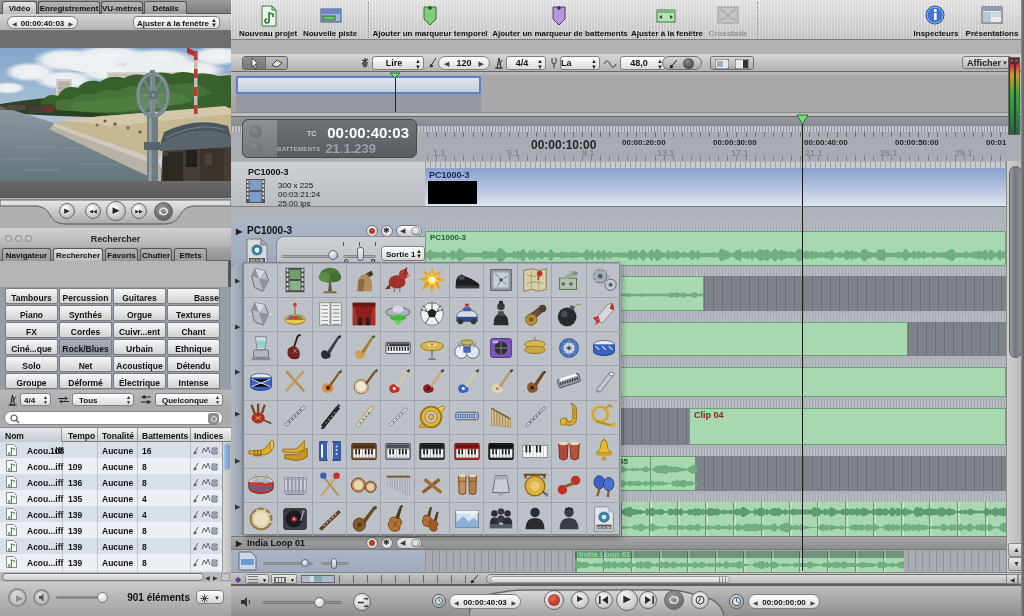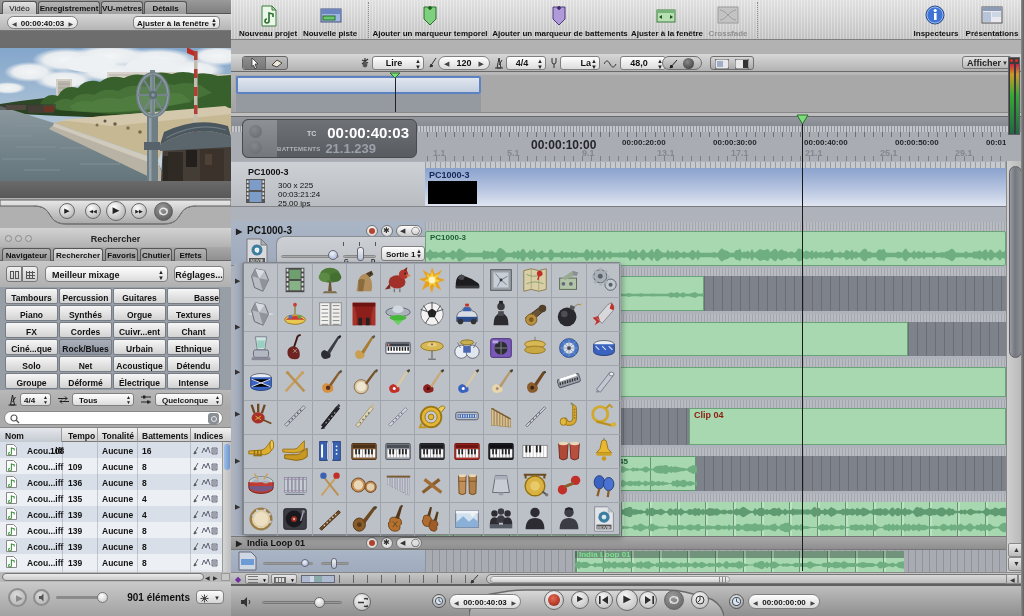--- a/index.html
+++ b/index.html
@@ -96,21 +96,21 @@
         <path d="M5,8 l3,-5" stroke="#333"></path>
       </svg>
 <div class="ab" style="left:275px;top:2px;width:40px;height:14px;background:linear-gradient(#fefefe,#dcdcdc);border:1px solid #808080;border-radius:3px">
         <div class="ab b" style="left:0;top:1px;width:30px;text-align:center;font-size:9px;color:#111">4/4</div>
         <div class="ab" style="right:2px;top:1px;font-size:6px;color:#222;line-height:6px">▲<br>▼</div>
       </div>
 <svg class="ab" style="left:319px;top:3px" width="8" height="12" viewBox="0 0 8 12">
         <path d="M2,1 v4 a2,2 0 0 0 4,0 v-4 M4,7 v4" stroke="#333" fill="none"></path>
       </svg>
 <div class="ab" style="left:329px;top:2px;width:40px;height:14px;background:linear-gradient(#fefefe,#dcdcdc);border:1px solid #808080;border-radius:3px">
-        <div class="ab b" style="left:0;top:1px;width:30px;text-align:right;font-size:9px;color:#111">La</div>
+        <div class="ab b" style="left:0;top:1px;width:30px;text-align:left;font-size:9px;color:#111">La</div>
         <div class="ab" style="right:2px;top:1px;font-size:6px;color:#222;line-height:6px">▲<br>▼</div>
       </div>
 <svg class="ab" style="left:373px;top:6px" width="14" height="8" viewBox="0 0 14 8">
         <path d="M0,4 C2,0 4,0 6,4 C8,8 10,8 12,4" stroke="#333" fill="none"></path>
       </svg>
 <div class="ab" style="left:389px;top:2px;width:46px;height:14px;background:linear-gradient(#fefefe,#dcdcdc);border:1px solid #808080;border-radius:3px">
         <div class="ab b" style="left:0;top:1px;width:36px;text-align:center;font-size:9px;color:#111">48,0</div>
         <div class="ab" style="right:2px;top:1px;font-size:6px;color:#222;line-height:6px">▲<br>▼</div>
       </div>
 <div class="ab" style="left:431px;top:2px;width:40px;height:14px;background:linear-gradient(#d6d6d6,#aaa);border:1px solid #707070;border-radius:7px">
@@ -418,21 +418,21 @@
       </svg>
 <div class="ab" style="left:517px;top:8px;width:72px;height:15px;background:linear-gradient(#fdfdfd,#dcdcdc);border:1px solid #808080;border-radius:8px">
         <div class="ab b" style="left:0;top:3px;width:100%;text-align:center;font-size:8px;color:#111">00:00:00:00</div>
         <div class="ab" style="left:4px;top:4px;font-size:6px;color:#444">◀</div>
         <div class="ab" style="right:4px;top:4px;font-size:6px;color:#444">▶</div>
       </div>
 </div>
 <div class="ab" style="left:0px;top:0px;width:231px;height:616px;background:#b5b5b5;border-right:3px solid #54565c;z-index:40">
 <div class="ab" style="left:0px;top:0px;width:231px;height:14px;background:linear-gradient(#9a9a9a,#7f7f7f);border-bottom:1px solid #555"></div>
 <div class="ab" style="left:2px;top:1px;width:35px;height:13px;background:linear-gradient(#e2e2e2,#bdbdbd);border:1px solid #555;border-bottom:none;border-radius:3px 3px 0 0">
-        <div class="ab" style="left:0;top:2px;width:100%;text-align:center;font-size:8px;font-weight:normal;color:#111">Vidéo</div>
+        <div class="ab" style="left:0;top:2px;width:100%;text-align:center;font-size:8px;font-weight:bold;color:#111">Vidéo</div>
       </div>
 <div class="ab" style="left:38px;top:1px;width:62px;height:13px;background:linear-gradient(#b5b5b5,#999);border:1px solid #555;border-bottom:none;border-radius:3px 3px 0 0">
         <div class="ab" style="left:0;top:2px;width:100%;text-align:center;font-size:8px;font-weight:bold;color:#111">Enregistrement</div>
       </div>
 <div class="ab" style="left:101px;top:1px;width:42px;height:17px;background:linear-gradient(#b5b5b5,#999);border:1px solid #555;border-bottom:none;border-radius:3px 3px 0 0">
         <div class="ab" style="left:0;top:2px;width:100%;text-align:center;font-size:8px;font-weight:bold;color:#111">VU-mètres</div>
       </div>
 <div class="ab" style="left:144px;top:1px;width:43px;height:13px;background:linear-gradient(#b5b5b5,#999);border:1px solid #555;border-bottom:none;border-radius:3px 3px 0 0">
         <div class="ab" style="left:0;top:2px;width:100%;text-align:center;font-size:8px;font-weight:bold;color:#111">Détails</div>
       </div>
@@ -570,36 +570,20 @@
       </div>
 <div class="ab" style="left:105px;top:248px;width:33px;height:13px;background:linear-gradient(#b2b2b2,#989898);border:1px solid #555;border-bottom:none;border-radius:3px 3px 0 0">
         <div class="ab" style="left:0;top:2px;width:100%;text-align:center;font-size:8px;font-weight:bold;color:#111">Favoris</div>
       </div>
 <div class="ab" style="left:140px;top:248px;width:32px;height:13px;background:linear-gradient(#b2b2b2,#989898);border:1px solid #555;border-bottom:none;border-radius:3px 3px 0 0">
         <div class="ab" style="left:0;top:2px;width:100%;text-align:center;font-size:8px;font-weight:bold;color:#111">Chutier</div>
       </div>
 <div class="ab" style="left:174px;top:248px;width:33px;height:13px;background:linear-gradient(#b2b2b2,#989898);border:1px solid #555;border-bottom:none;border-radius:3px 3px 0 0">
         <div class="ab" style="left:0;top:2px;width:100%;text-align:center;font-size:8px;font-weight:bold;color:#111">Effets</div>
       </div>
-<div class="ab" style="left:0px;top:261px;width:231px;height:26px;background:linear-gradient(#c8c8c8,#b0b0b0)">
-        <div class="ab" style="left:6px;top:5px;width:16px;height:16px;background:linear-gradient(#f0f0f0,#ccc);border:1px solid #777;border-radius:3px 0 0 3px">
-          <div class="ab" style="left:3px;top:4px;width:4px;height:8px;border:1px solid #555"></div>
-          <div class="ab" style="left:8px;top:4px;width:4px;height:8px;border:1px solid #555"></div>
-        </div>
-        <div class="ab" style="left:22px;top:5px;width:16px;height:16px;background:linear-gradient(#f0f0f0,#ccc);border:1px solid #777;border-radius:0 3px 3px 0">
-          <div class="ab" style="left:3px;top:4px;width:9px;height:8px;background:repeating-linear-gradient(90deg,#555 0 1px,transparent 1px 3px),repeating-linear-gradient(0deg,#555 0 1px,transparent 1px 3px)"></div>
-        </div>
-        <div class="ab" style="left:45px;top:5px;width:123px;height:16px;background:linear-gradient(#fefefe,#dcdcdc);border:1px solid #808080;border-radius:4px">
-          <div class="ab b f9" style="left:6px;top:3px;color:#111">Meilleur mixage</div>
-          <div class="ab" style="right:3px;top:2px;font-size:6px;color:#222;line-height:6px">▲<br>▼</div>
-        </div>
-        <div class="ab" style="left:174px;top:5px;width:50px;height:16px;background:linear-gradient(#fefefe,#dcdcdc);border:1px solid #808080;border-radius:4px">
-          <div class="ab b f9" style="left:0;top:3px;width:100%;text-align:center;color:#111">Réglages...</div>
-        </div>
-      </div>
 <div class="ab" style="left:0px;top:287px;width:231px;height:103px;background:#989ea6"></div>
 <div class="ab" style="left:5px;top:288px;width:53px;height:16px;background:linear-gradient(#f6f6f6,#d2d2d2);border:1px solid #787c84;border-radius:2px">
         <div class="ab" style="left:0;top:4px;width:100%;text-align:center;font-size:8.5px;font-weight:bold;color:#111">Tambours</div>
       </div>
 <div class="ab" style="left:59px;top:288px;width:53px;height:16px;background:linear-gradient(#f6f6f6,#d2d2d2);border:1px solid #787c84;border-radius:2px">
         <div class="ab" style="left:0;top:4px;width:100%;text-align:center;font-size:8.5px;font-weight:bold;color:#111">Percussion</div>
       </div>
 <div class="ab" style="left:113px;top:288px;width:53px;height:16px;background:linear-gradient(#f6f6f6,#d2d2d2);border:1px solid #787c84;border-radius:2px">
         <div class="ab" style="left:0;top:4px;width:100%;text-align:center;font-size:8.5px;font-weight:bold;color:#111">Guitares</div>
       </div>

